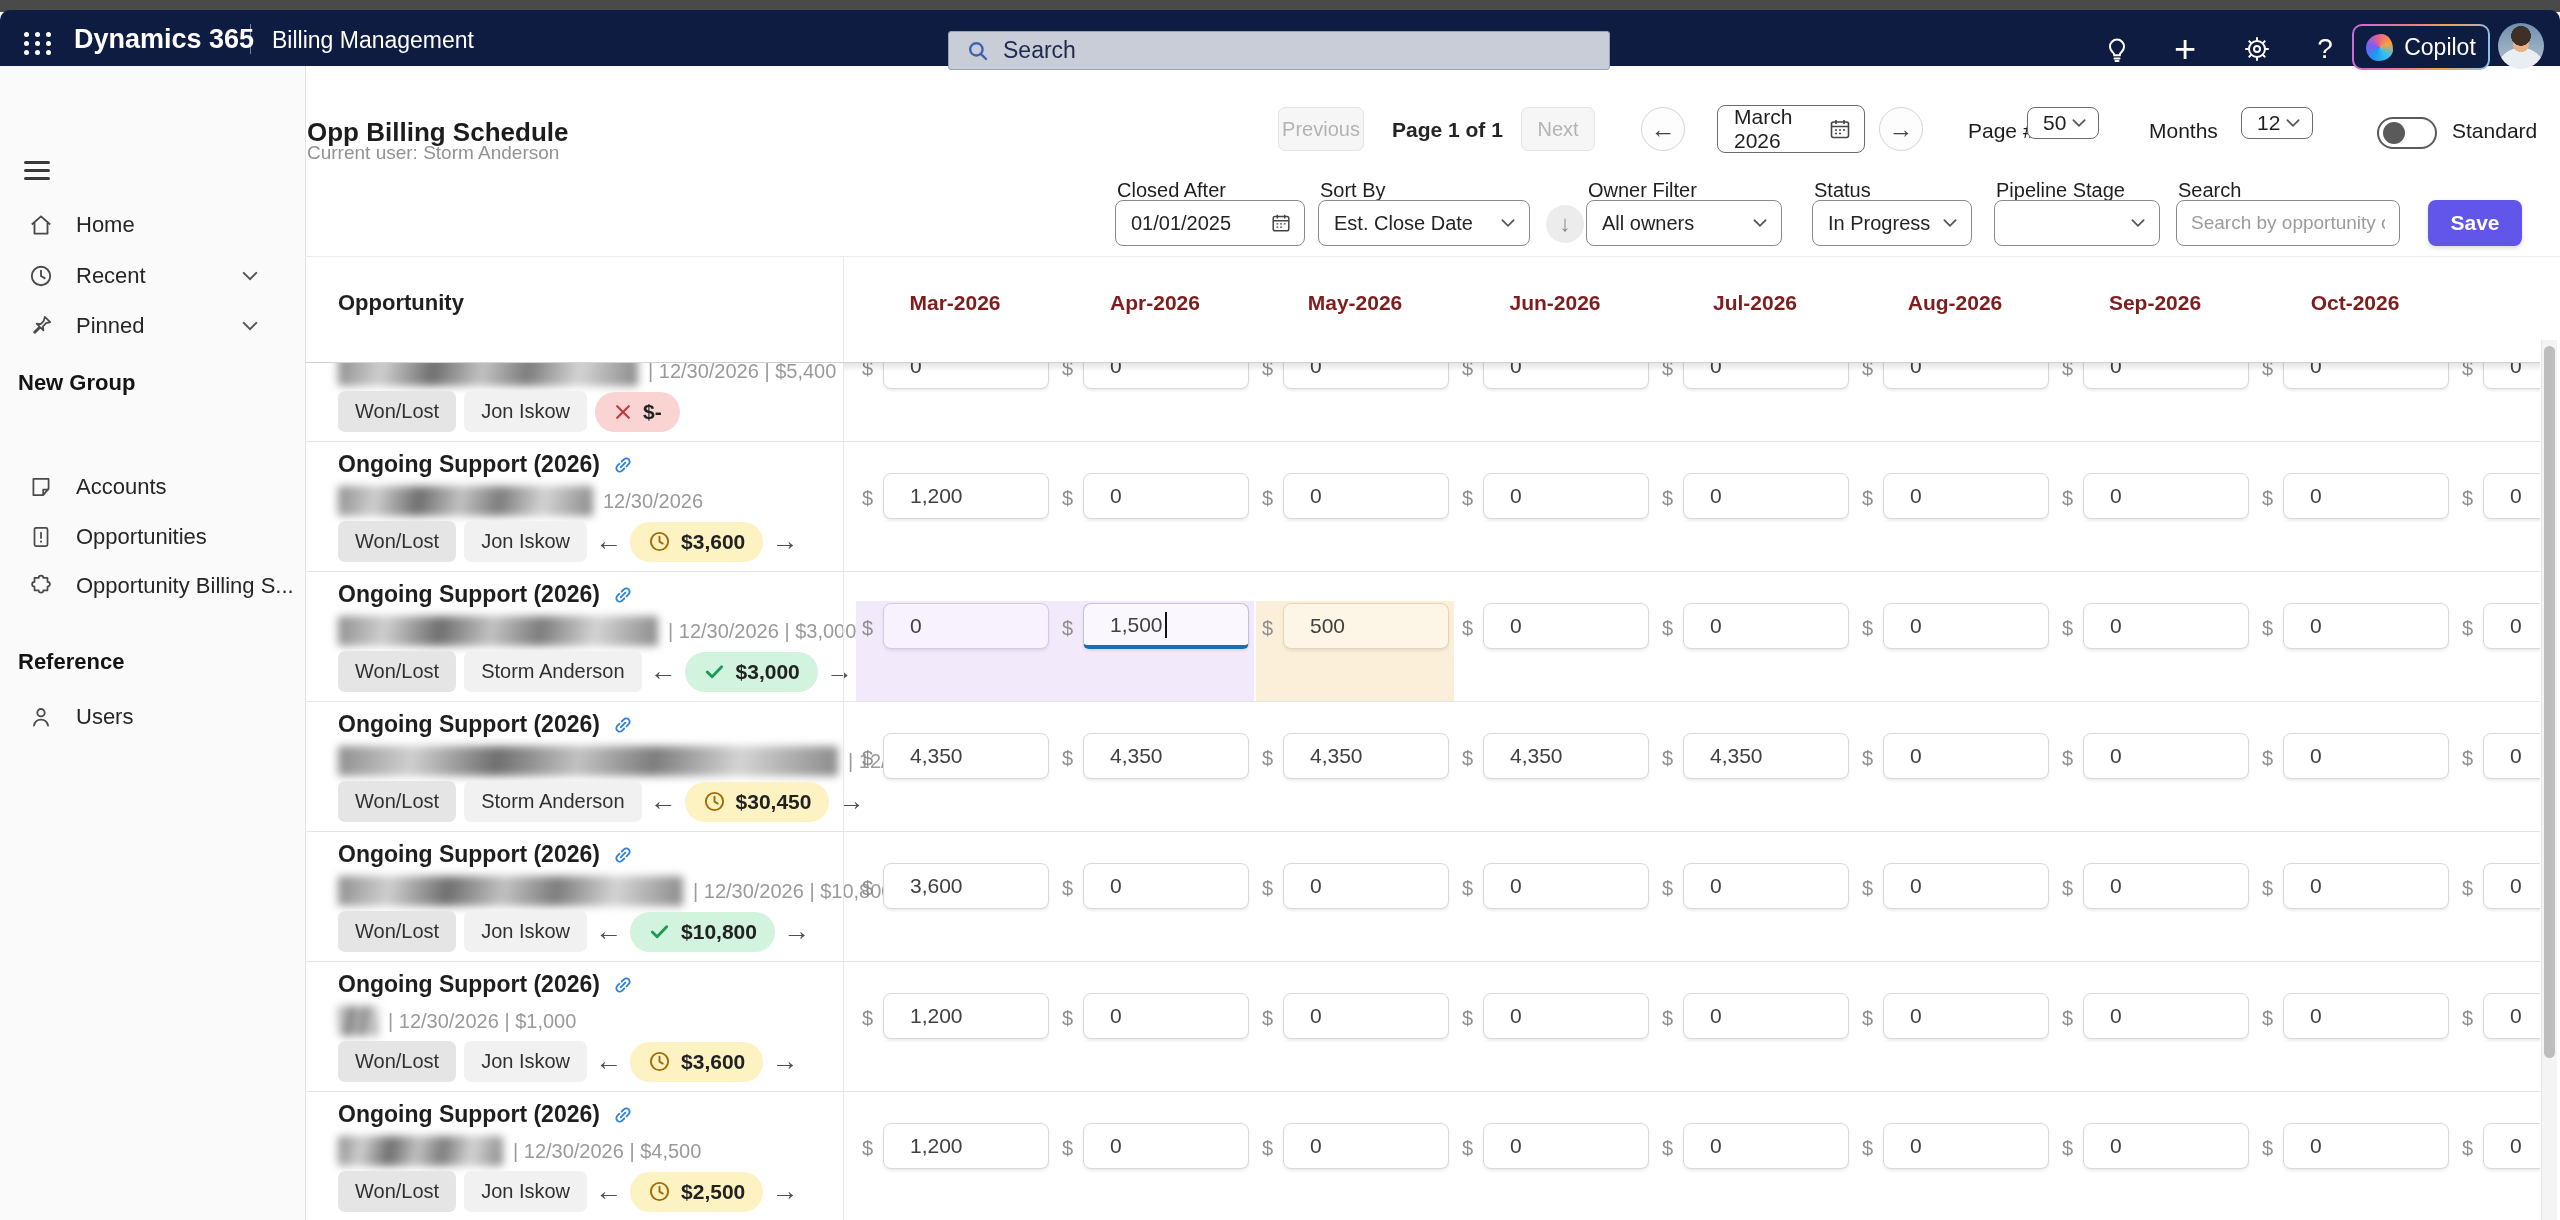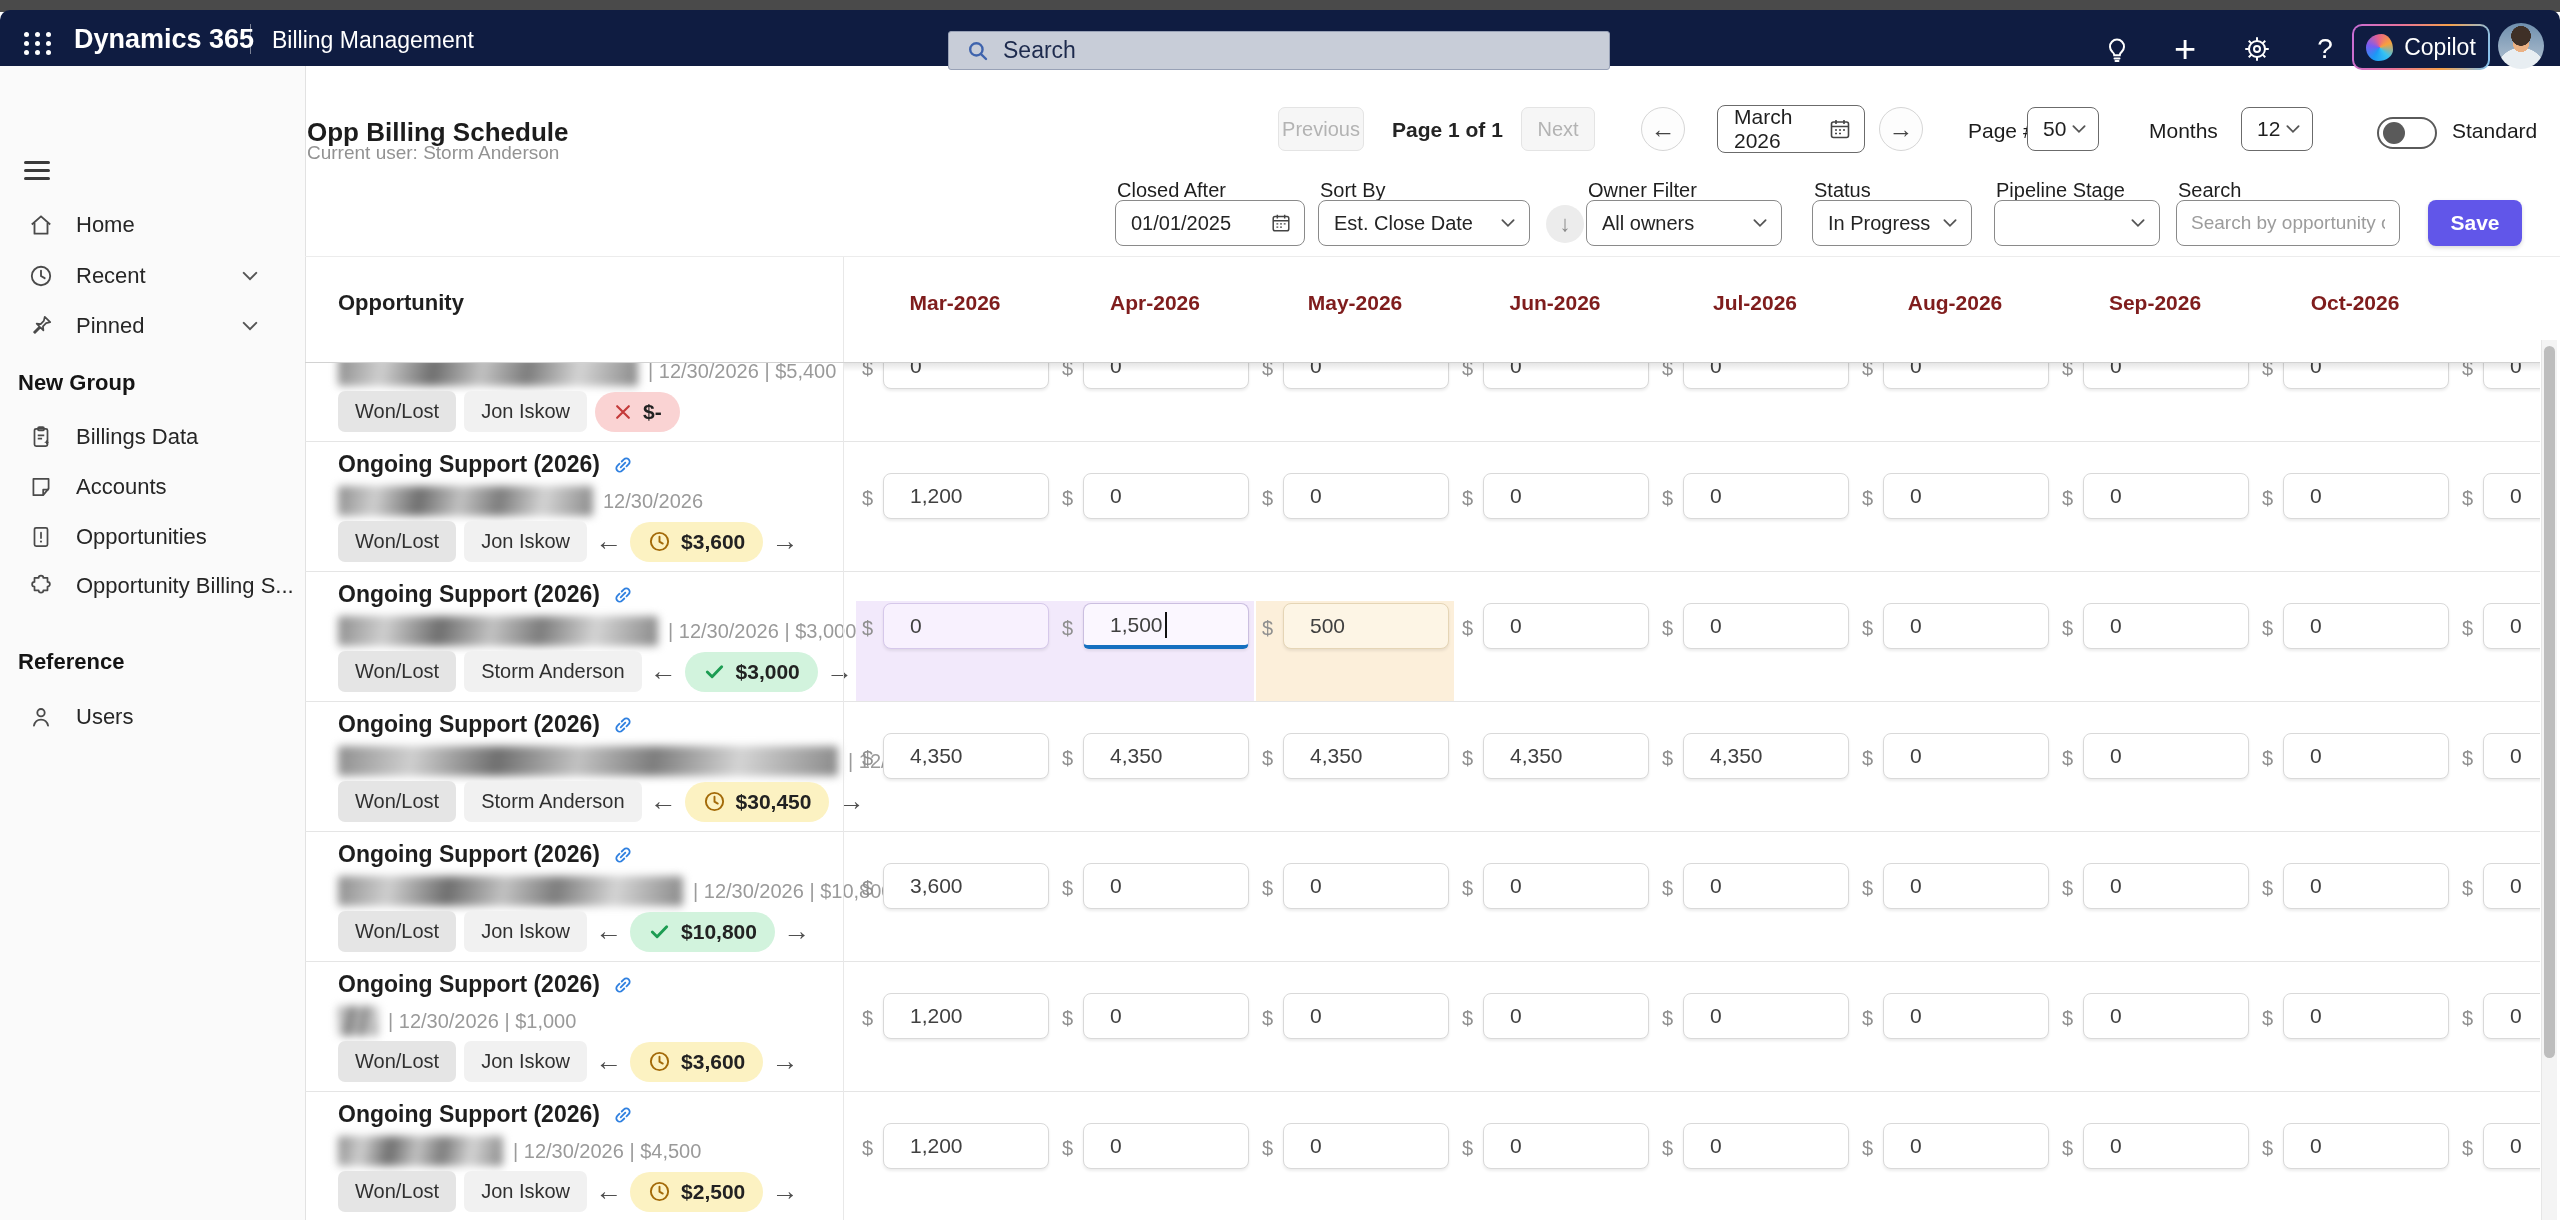--- a/index.html
+++ b/index.html
@@ -48,21 +48,21 @@
   .pgbtn{position:absolute;top:107px;height:44px;border:1px solid #e4e4e4;border-radius:7px;background:#f6f6f6;
          color:#b3b3b3;font-size:20px;font-family:inherit;display:flex;align-items:center;justify-content:center;
          box-sizing:border-box;}
   .page-ind{position:absolute;left:1392px;top:118px;font-size:21px;font-weight:700;color:#242424;}
   .circle{position:absolute;width:44px;height:44px;border-radius:50%;background:#fdfdfd;border:1px solid #d6d6d6;
           display:flex;align-items:center;justify-content:center;font-size:25px;color:#444;box-sizing:border-box;cursor:pointer;}
   .monthbox{position:absolute;left:1717px;top:105px;width:148px;height:48px;border:1.6px solid #6b6b6b;border-radius:8px;
             background:#fff;display:flex;align-items:center;justify-content:space-between;
             padding:0 12px 0 16px;box-sizing:border-box;font-size:21px;cursor:pointer;}
   .hlabel{position:absolute;font-size:21px;color:#1c1c1c;}
-  .sel{position:absolute;height:44px;border:1.6px solid #6b6b6b;border-radius:8px;background:#fff;display:flex;
+  .sel{position:absolute;height:32px;border:1.6px solid #6b6b6b;border-radius:8px;background:#fff;display:flex;
        align-items:center;justify-content:space-between;padding:0 10px 0 15px;box-sizing:border-box;
        font-size:21px;color:#1f1f1f;cursor:pointer;}
   .toggle{position:absolute;left:2377px;top:117px;width:60px;height:32px;border:2px solid #5a5a5a;border-radius:18px;
           background:#fff;box-sizing:border-box;cursor:pointer;}
   .knob{position:absolute;left:4px;top:3px;width:22px;height:22px;border-radius:50%;background:#5a5a5a;}
   
   .flabel{position:absolute;top:179px;font-size:20px;color:#1f1f1f;}
   .fbox{position:absolute;top:200px;height:46px;border:1.4px solid #8a8a8a;border-radius:8px;background:#fff;
         display:flex;align-items:center;justify-content:space-between;padding:0 12px 0 15px;
         box-sizing:border-box;font-size:20px;color:#242424;cursor:pointer;}
@@ -204,31 +204,20 @@
       <span>Pinned</span>
       <span class="nchev">
         <svg width="20" height="20" viewBox="0 0 16 16">
             <path d="M3 5.5l5 5 5-5" fill="none" stroke="#555" stroke-width="1.6" stroke-linecap="round"></path>
           </svg>
       </span>
     </div>
 
     <div class="group-title" style="top:304px;">New Group</div>
 
-    <div class="nav-item" style="top:350px;">
-      <span class="nicon">
-        <svg width="26" height="26" viewBox="0 0 24 24" fill="none" stroke="#4a4a4a" stroke-width="1.6" stroke-linejoin="round">
-            <rect x="6" y="4.5" width="12" height="16" rx="1.5"></rect>
-            <rect x="9.3" y="2.8" width="5.4" height="3.2" rx="1"></rect>
-            <path d="M9 10.5h6M9 13.5h4"></path>
-            <path d="M17.2 14.6l.7 1.6 1.6.7-1.6.7-.7 1.6-.7-1.6-1.6-.7 1.6-.7z" fill="#4a4a4a" stroke="none"></path>
-          </svg>
-      </span>
-      <span>Billings Data</span>
-    </div>
     <div class="nav-item" style="top:400px;">
       <span class="nicon">
         <svg width="26" height="26" viewBox="0 0 24 24" fill="none" stroke="#4a4a4a" stroke-width="1.6" stroke-linejoin="round">
             <path d="M5 4.5h14v9l-5 6H5z"></path>
             <path d="M14 19.5v-5h5"></path>
           </svg>
       </span>
       <span>Accounts</span>
     </div>
     <div class="nav-item" style="top:450px;">

